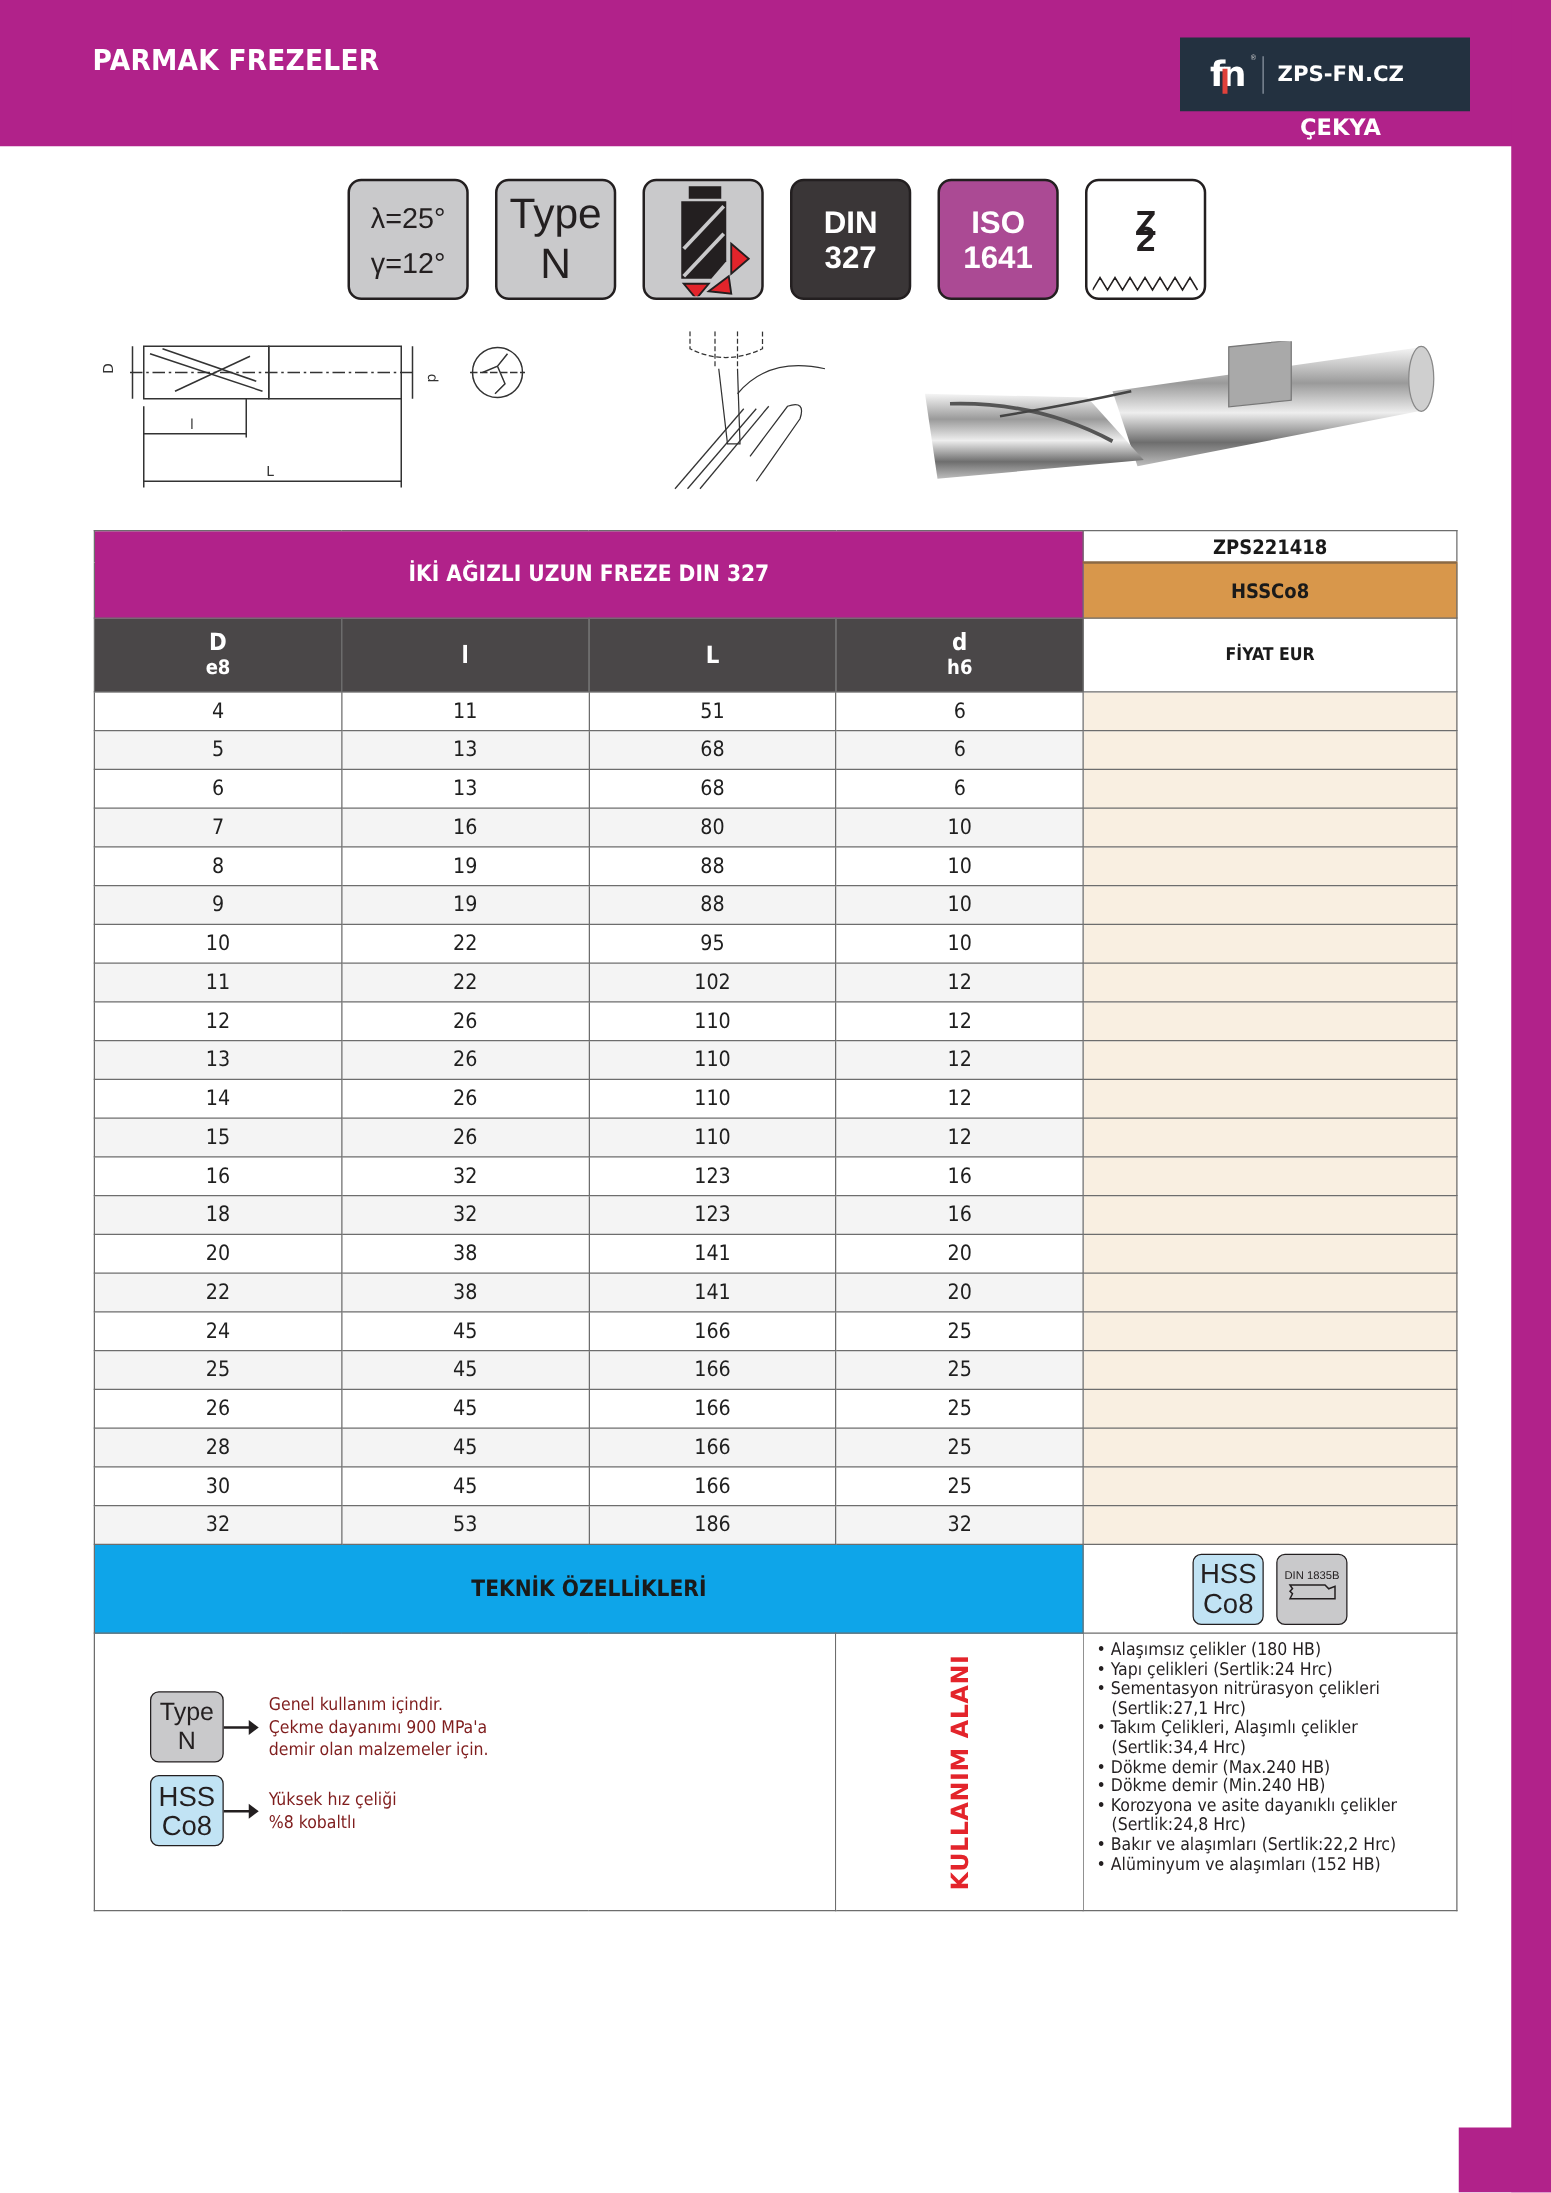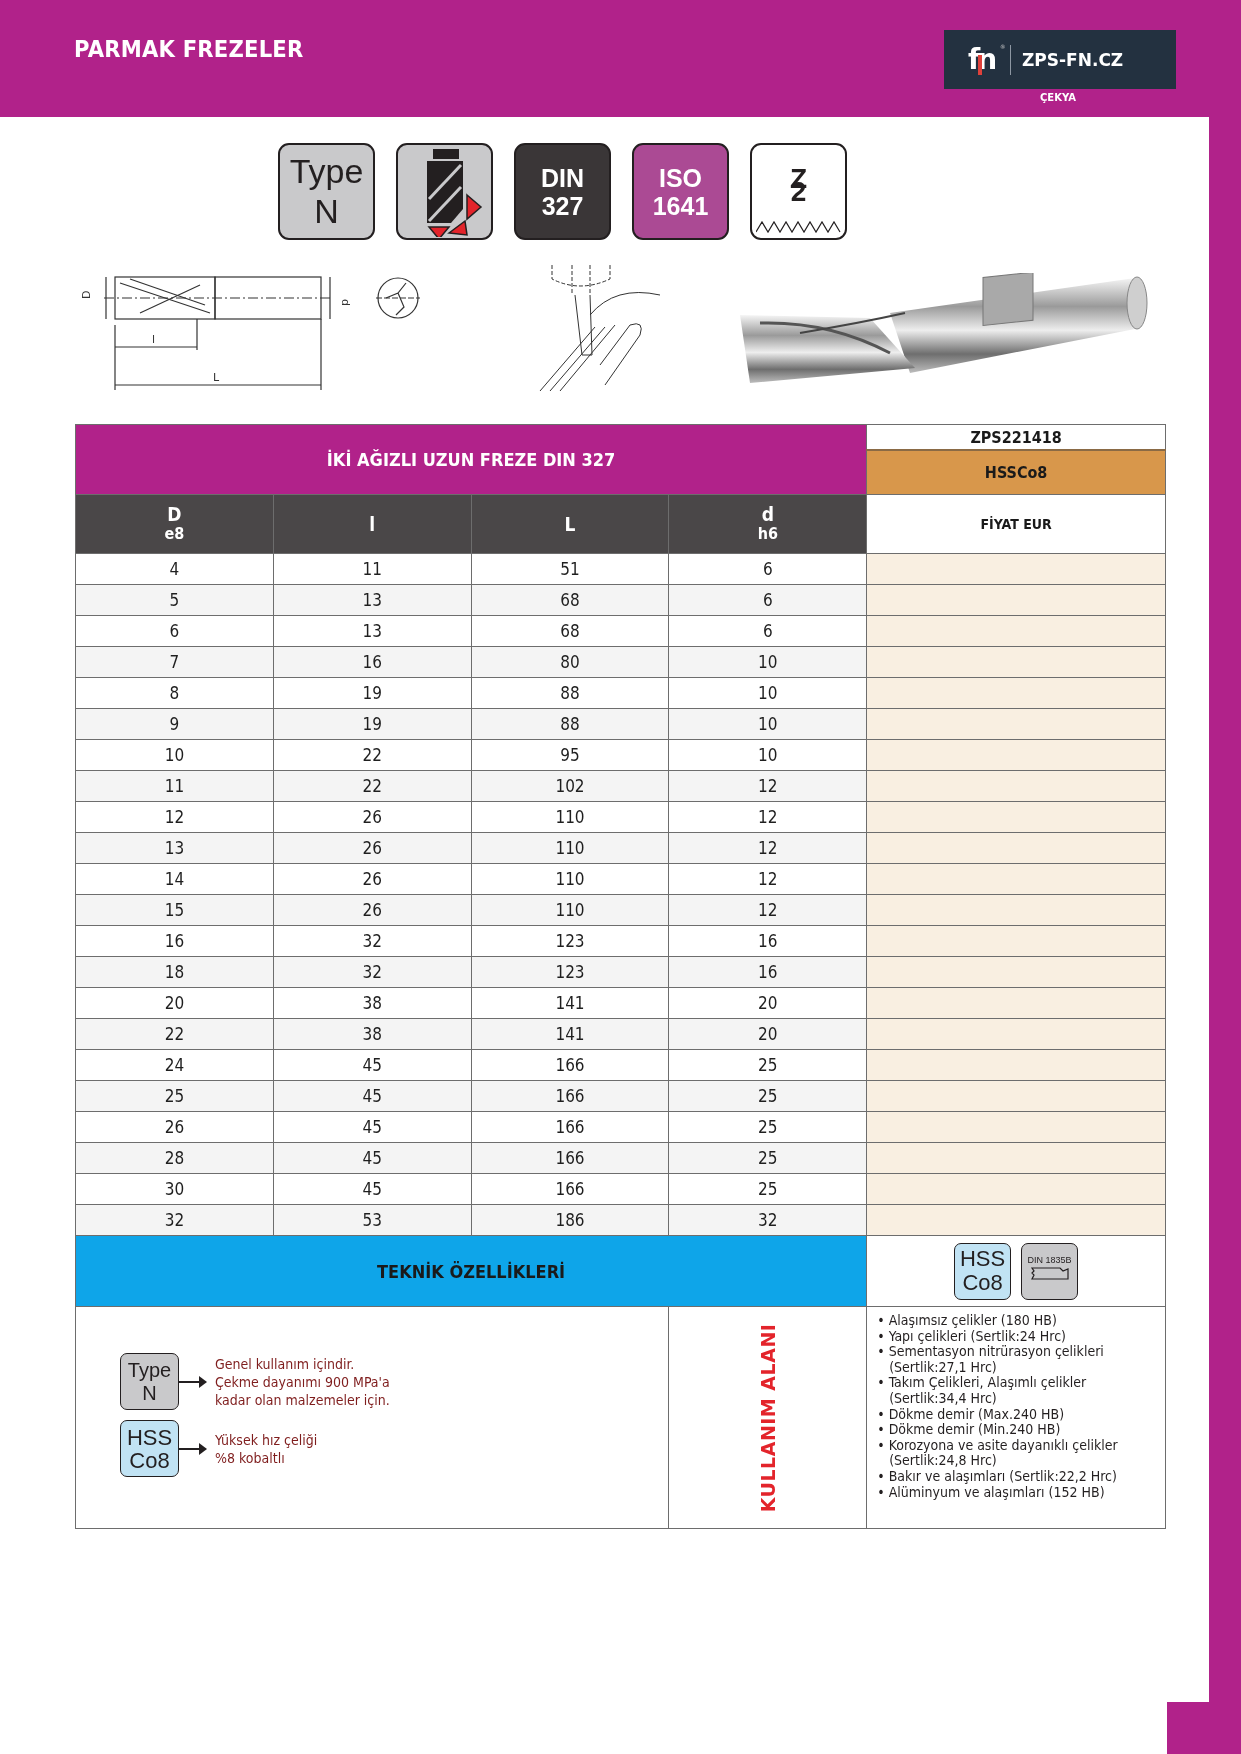--- a/index.html
+++ b/index.html
@@ -12,21 +12,21 @@
 
   .page-title { position: absolute; left: 74px; top: 36px; font-family: "DejaVu Sans", sans-serif; font-weight: bold; font-size: 23px; color: #ffffff; letter-spacing: 0.2px; transform: scaleX(0.92); transform-origin: left; }
 
   .logo-box { position: absolute; left: 944px; top: 30px; width: 232px; height: 59px; background: #233140; display: flex; align-items: center; text-align: right; }
   .logo-fn { margin-left: 24px; width: 34px; height: 34px; position: relative; }
   .logo-fn .f { position: absolute; left: 0; top: 2px; font-family: "DejaVu Sans", sans-serif; font-weight: bold; font-size: 28px; color: #fff; letter-spacing: -3px; line-height: 30px; }
   .logo-fn .bar { position: absolute; left: 10px; top: 12px; width: 4px; height: 20px; background: #e0413b; }
   .logo-fn .reg { position: absolute; left: 32px; top: 0; font-size: 6px; color: #ccc; }
   .logo-sep { width: 1px; height: 30px; background: #8d97a3; margin-left: 8px; }
   .logo-text { margin-left: 11px; font-family: "DejaVu Sans", sans-serif; font-weight: bold; font-size: 17px; color: #ffffff; }
-  .country { position: absolute; left: 1040px; top: 92px; font-family: "DejaVu Sans", sans-serif; font-weight: bold; font-size: 10px; color: #ffffff; }
+  .country { position: absolute; left: 1040px; top: 92px; font-family: "DejaVu Sans", sans-serif; font-weight: bold; font-size: 18px; color: #ffffff; }
 
   .badges { position: absolute; top: 143px; left: 278px; display: flex; gap: 21px; }
   .badge { width: 97px; height: 97px; border: 2px solid #231f20; border-radius: 11px; display: flex; flex-direction: column; align-items: center; justify-content: center; font-family: "Liberation Sans", sans-serif; }
   .badge.grey { background: #c9c9cb; }
   .badge.dark { background: #3a3637; color: #fff; }
   .badge.pink { background: #ab4a94; color: #fff; }
   .badge.white { background: #fff; }
   .badge .angles { font-size: 23px; line-height: 36px; color: #231f20; }
   .badge .type-a { font-size: 34px; line-height: 38px; color: #231f20; }
   .badge .type-b { font-size: 34px; line-height: 42px; color: #231f20; }
@@ -86,20 +86,24 @@
     <span class="f">fn</span>
     <span class="bar"></span>
     <span class="reg">®</span>
   </div>
   <div class="logo-sep"></div>
   <div class="logo-text">ZPS-FN.CZ</div>
 </div>
 <div class="country">ÇEKYA</div>
 
 <div class="badges">
+  <div class="badge grey">
+    <span class="angles">λ=25°</span>
+    <span class="angles">γ=12°</span>
+  </div>
   <div class="badge grey">
     <span class="type-a">Type</span>
     <span class="type-b">N</span>
   </div>
   <div class="badge grey">
     <svg width="80" height="90" viewBox="0 0 80 90">
       <rect x="28" y="2" width="26" height="10" fill="#231f20"></rect>
       <polygon points="22,14 58,14 58,62 46,76 22,76" fill="#231f20"></polygon>
       <line x1="24" y1="52" x2="56" y2="18" stroke="#c9c9cb" stroke-width="3"></line>
       <line x1="24" y1="74" x2="56" y2="40" stroke="#c9c9cb" stroke-width="3"></line>
@@ -385,21 +389,21 @@
       <div class="legend">
         <div class="legend-item">
           <div class="legend-badge grey">
                 <span>Type</span>
                 <span>N</span>
               </div>
           <div class="arrow"></div>
           <div class="legend-text">
             <div>Genel kullanım içindir.</div>
             <div>Çekme dayanımı 900 MPa'a</div>
-            <div>kadar olan malzemeler için.</div>
+            <div>demir olan malzemeler için.</div>
           </div>
         </div>
         <div class="legend-item">
           <div class="legend-badge blue">
                 <span>HSS</span>
                 <span>Co8</span>
               </div>
           <div class="arrow"></div>
           <div class="legend-text">
             <div>Yüksek hız çeliği</div>

